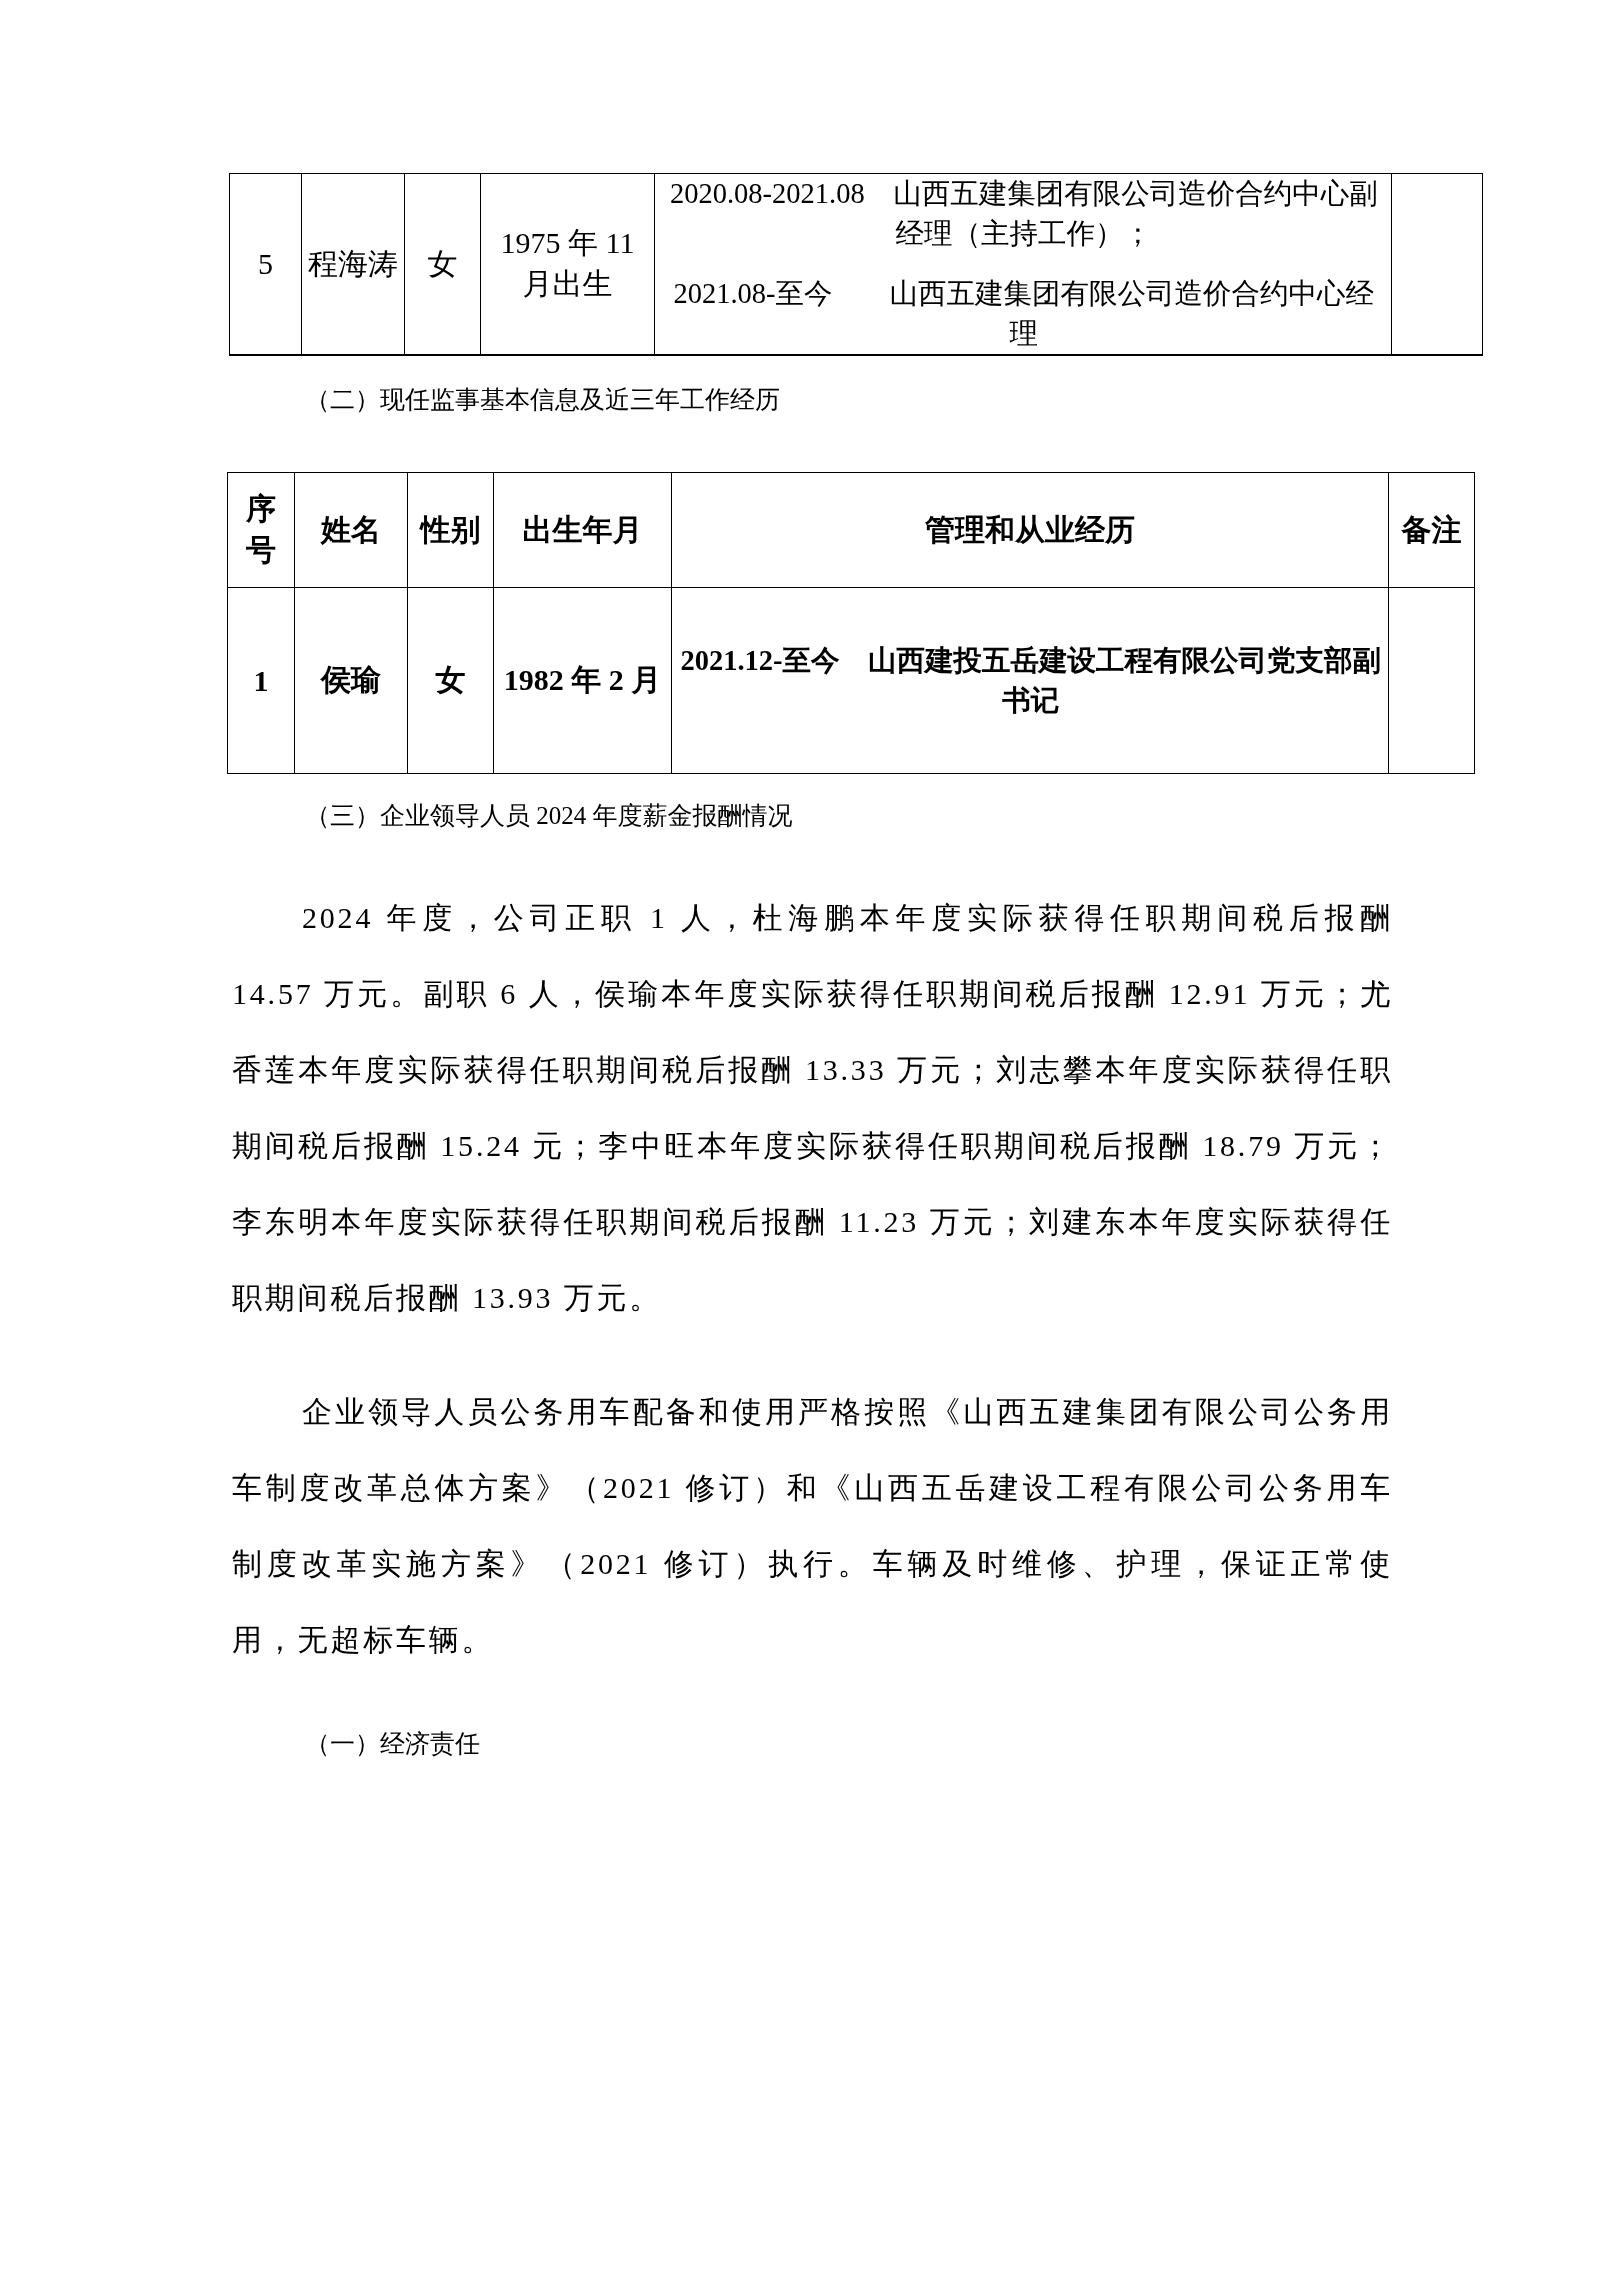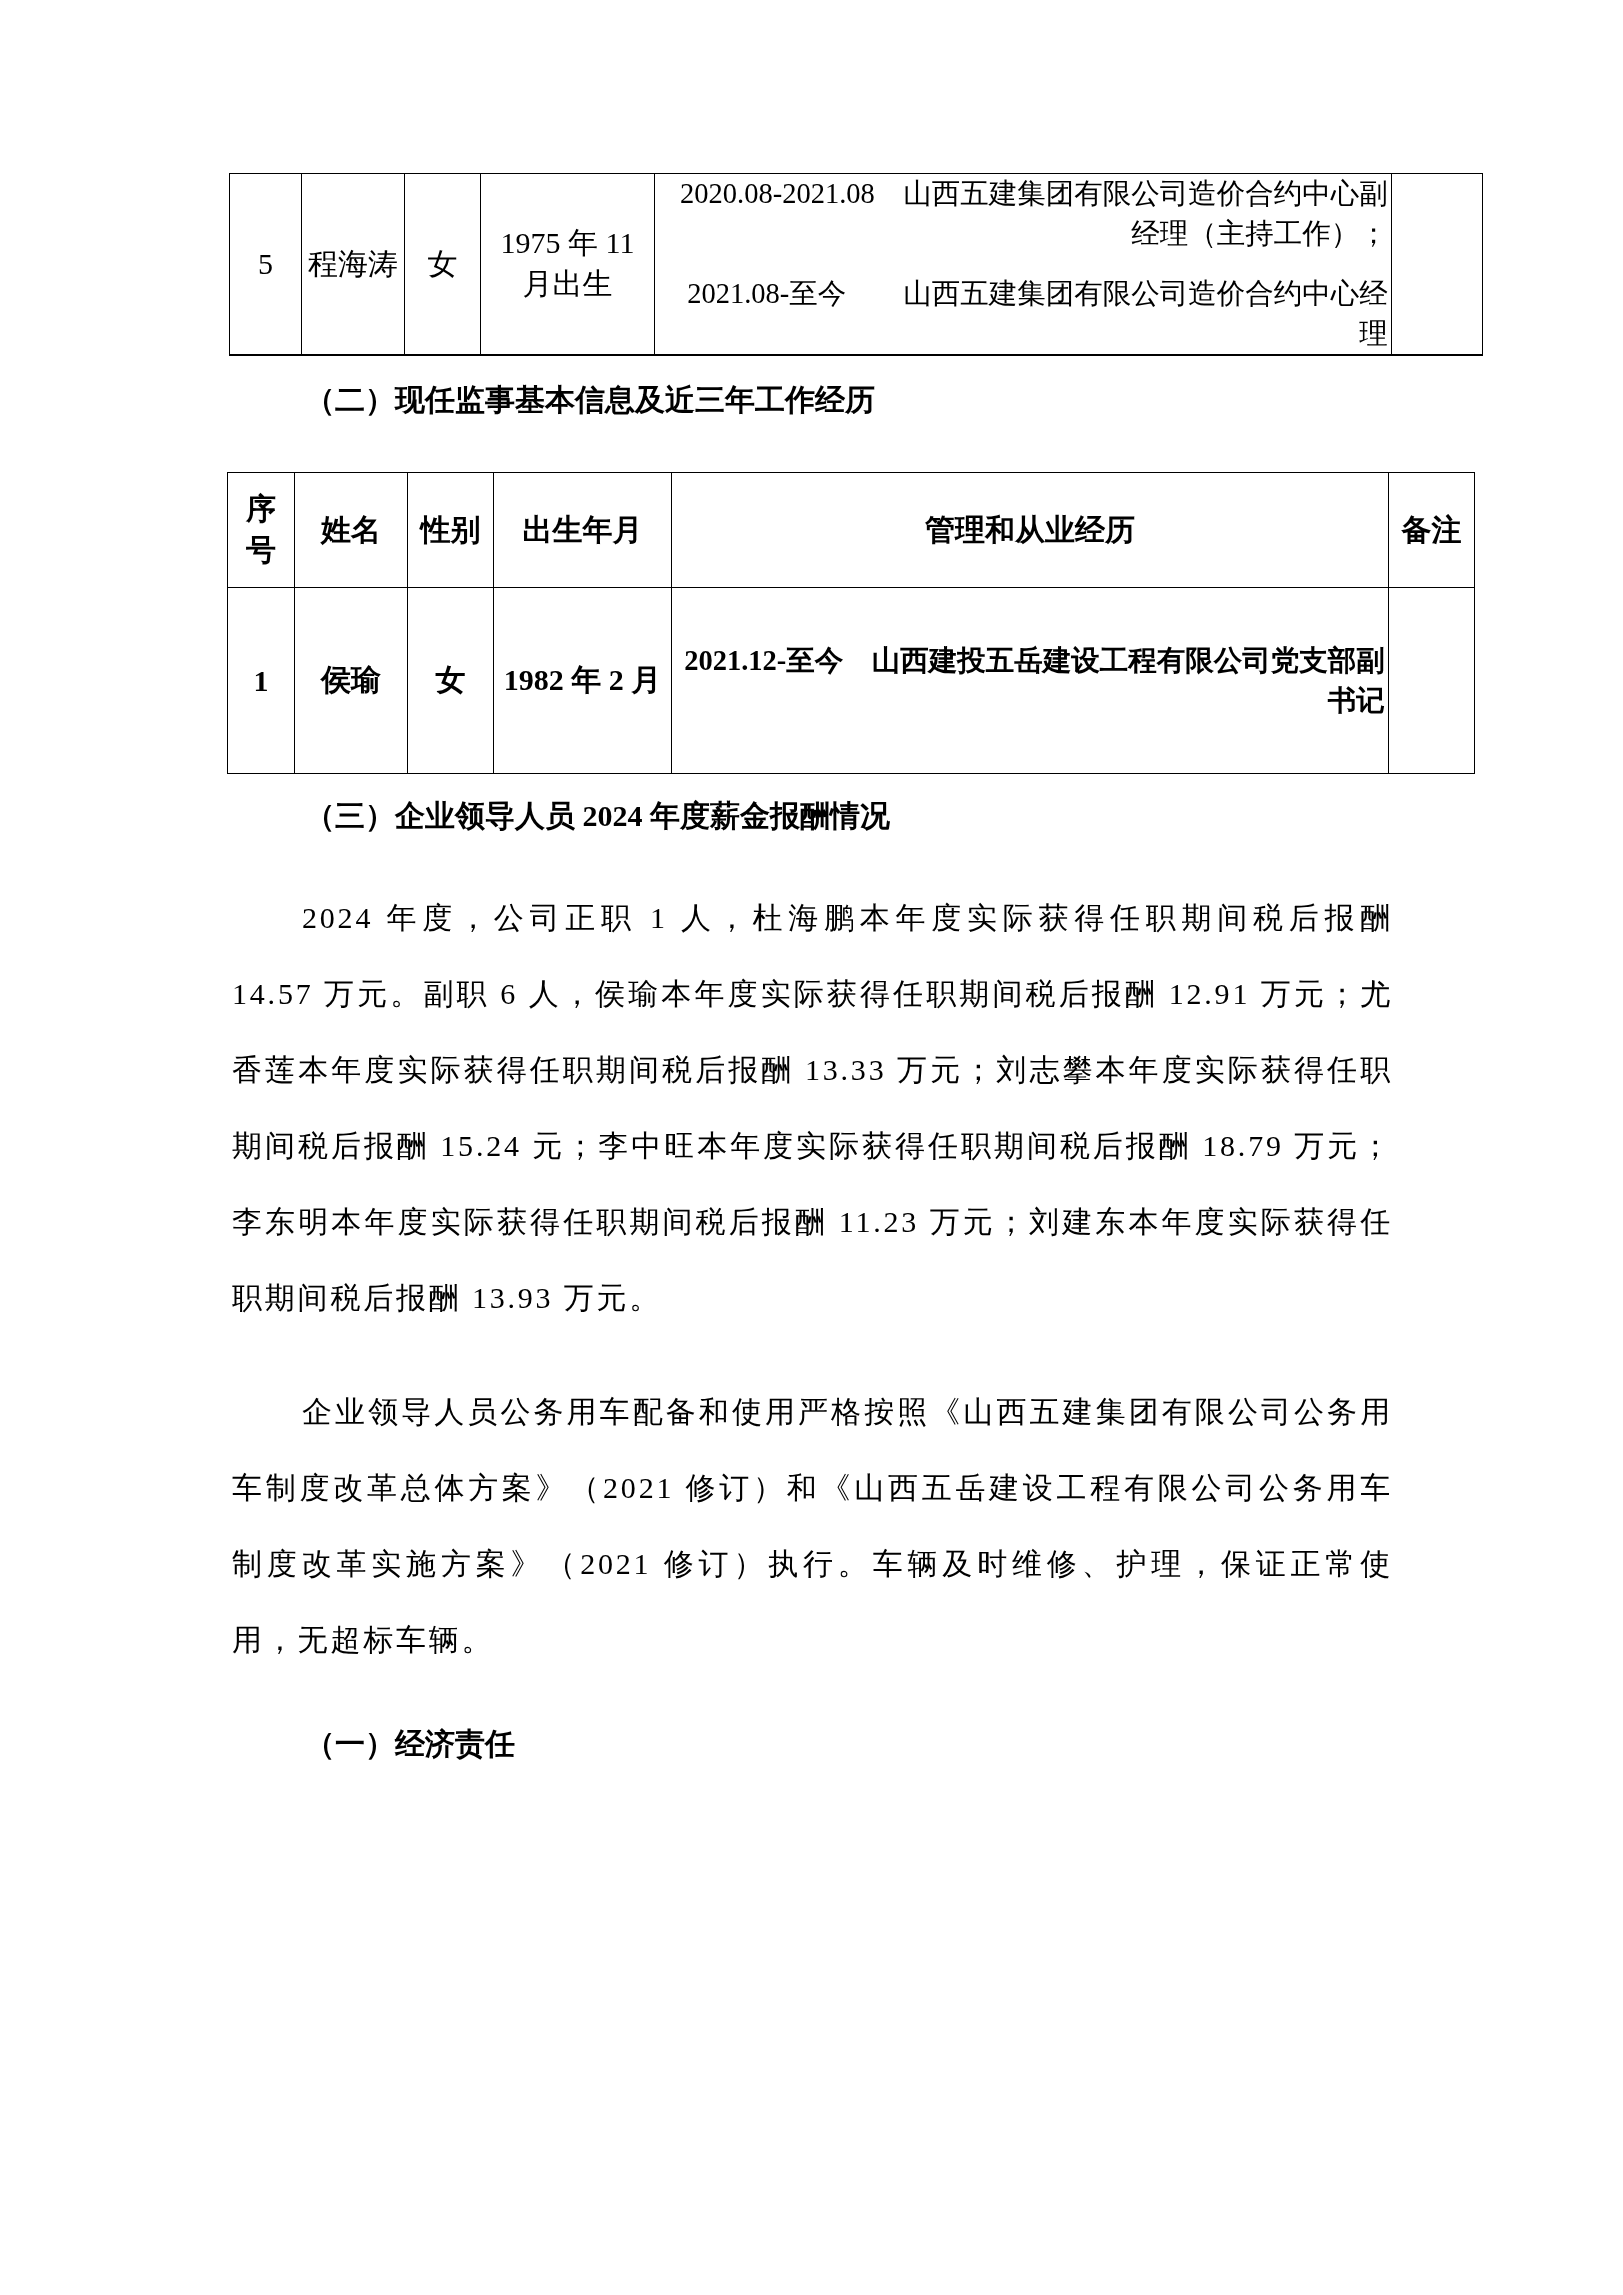--- a/index.html
+++ b/index.html
@@ -24,31 +24,31 @@
   
   .tbl1 { margin:173px 0 0 229px; width:1254px; }
   .tbl1 td { height:171px; }
   .tbl1 { border-bottom:2.4px solid #000; }
   
   .tbl2 { margin:48px 0 0 227px; width:1248px;font-weight:bold; }
   .tbl2 .hdr td { height:114px; font-size:30px; }
   .tbl2 .datarow td { height:185px; }
   
   .career {
-    text-align:right;
+    text-align:center;
     font-size:28.5px;
     line-height:40px;
     padding:0 3.2px 0 4.8px;
   }
   .career .entry { margin:0; }
   .career .entry + .entry { margin-top:20px; }
   
   .hd {
-    font-weight:bold;
-    font-size:30px;
+    font-weight:normal;
+    font-size:25px;
     line-height:49px;
     margin:0 230px 0 232px;
     padding-left:73px;
   }
   .hd2 { margin-top:19px; }
   .hd3 { margin-top:17.4px; }
   .hd4 { margin-top:22px; }
   .hd5 { margin-top:23px; }
   .hd6 { margin-top:41px; }
   

